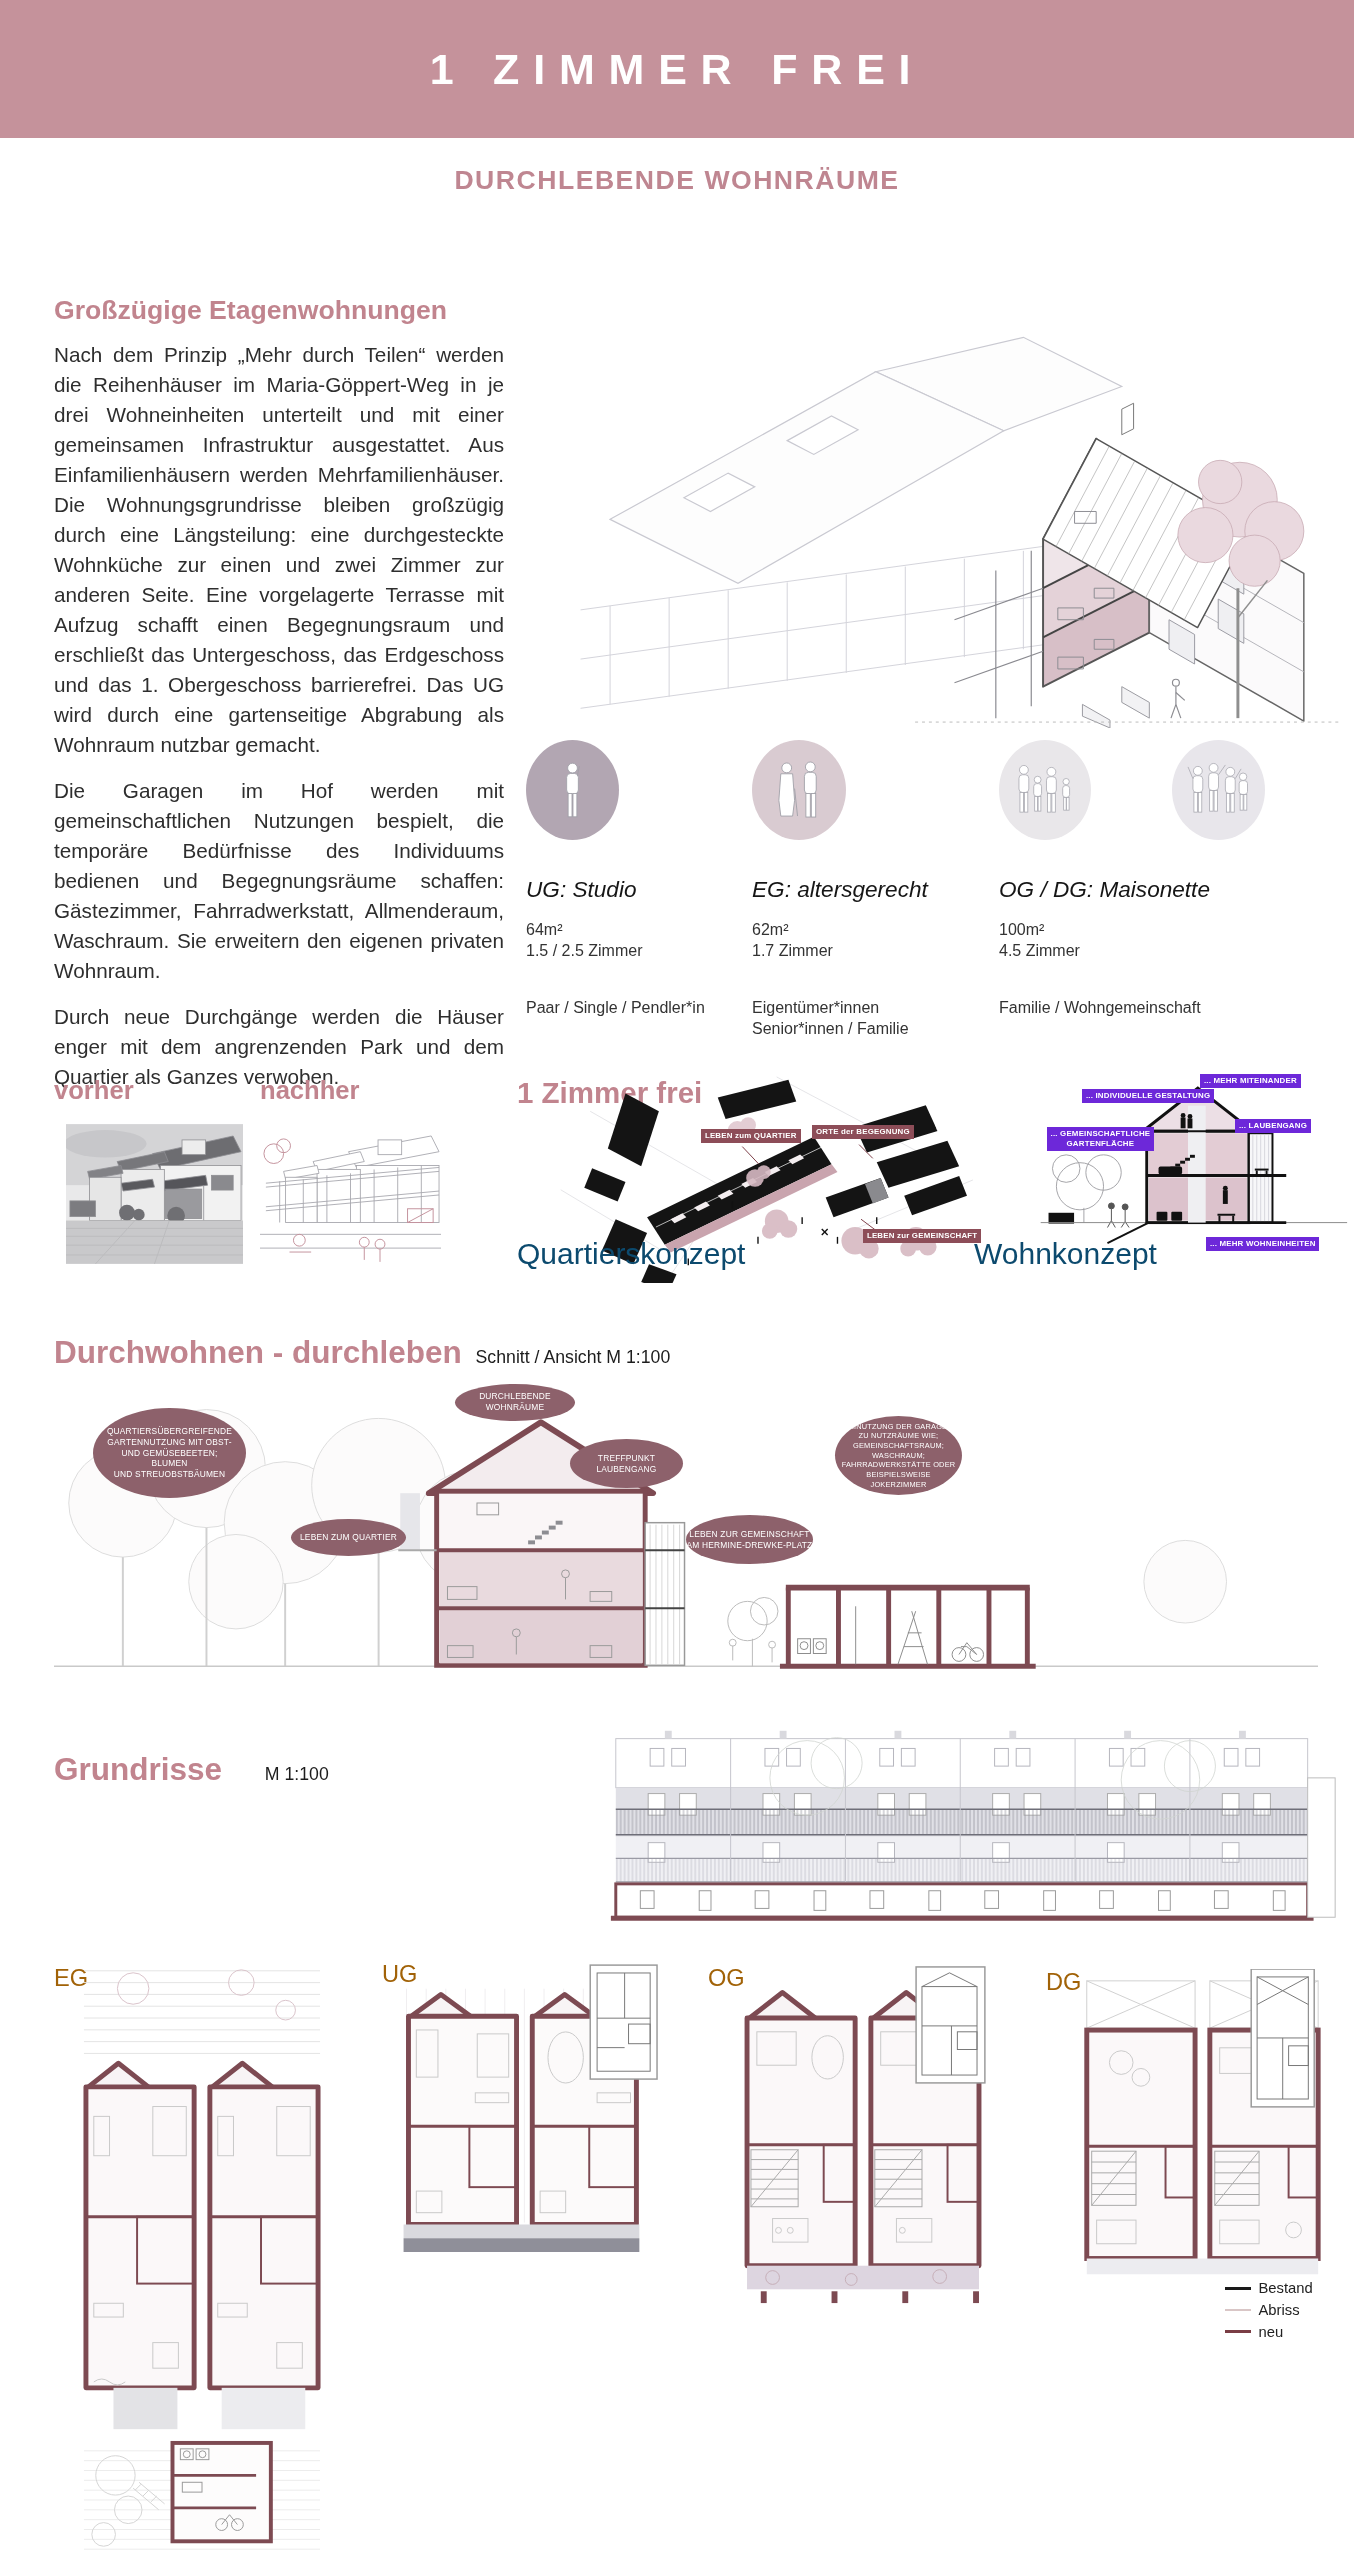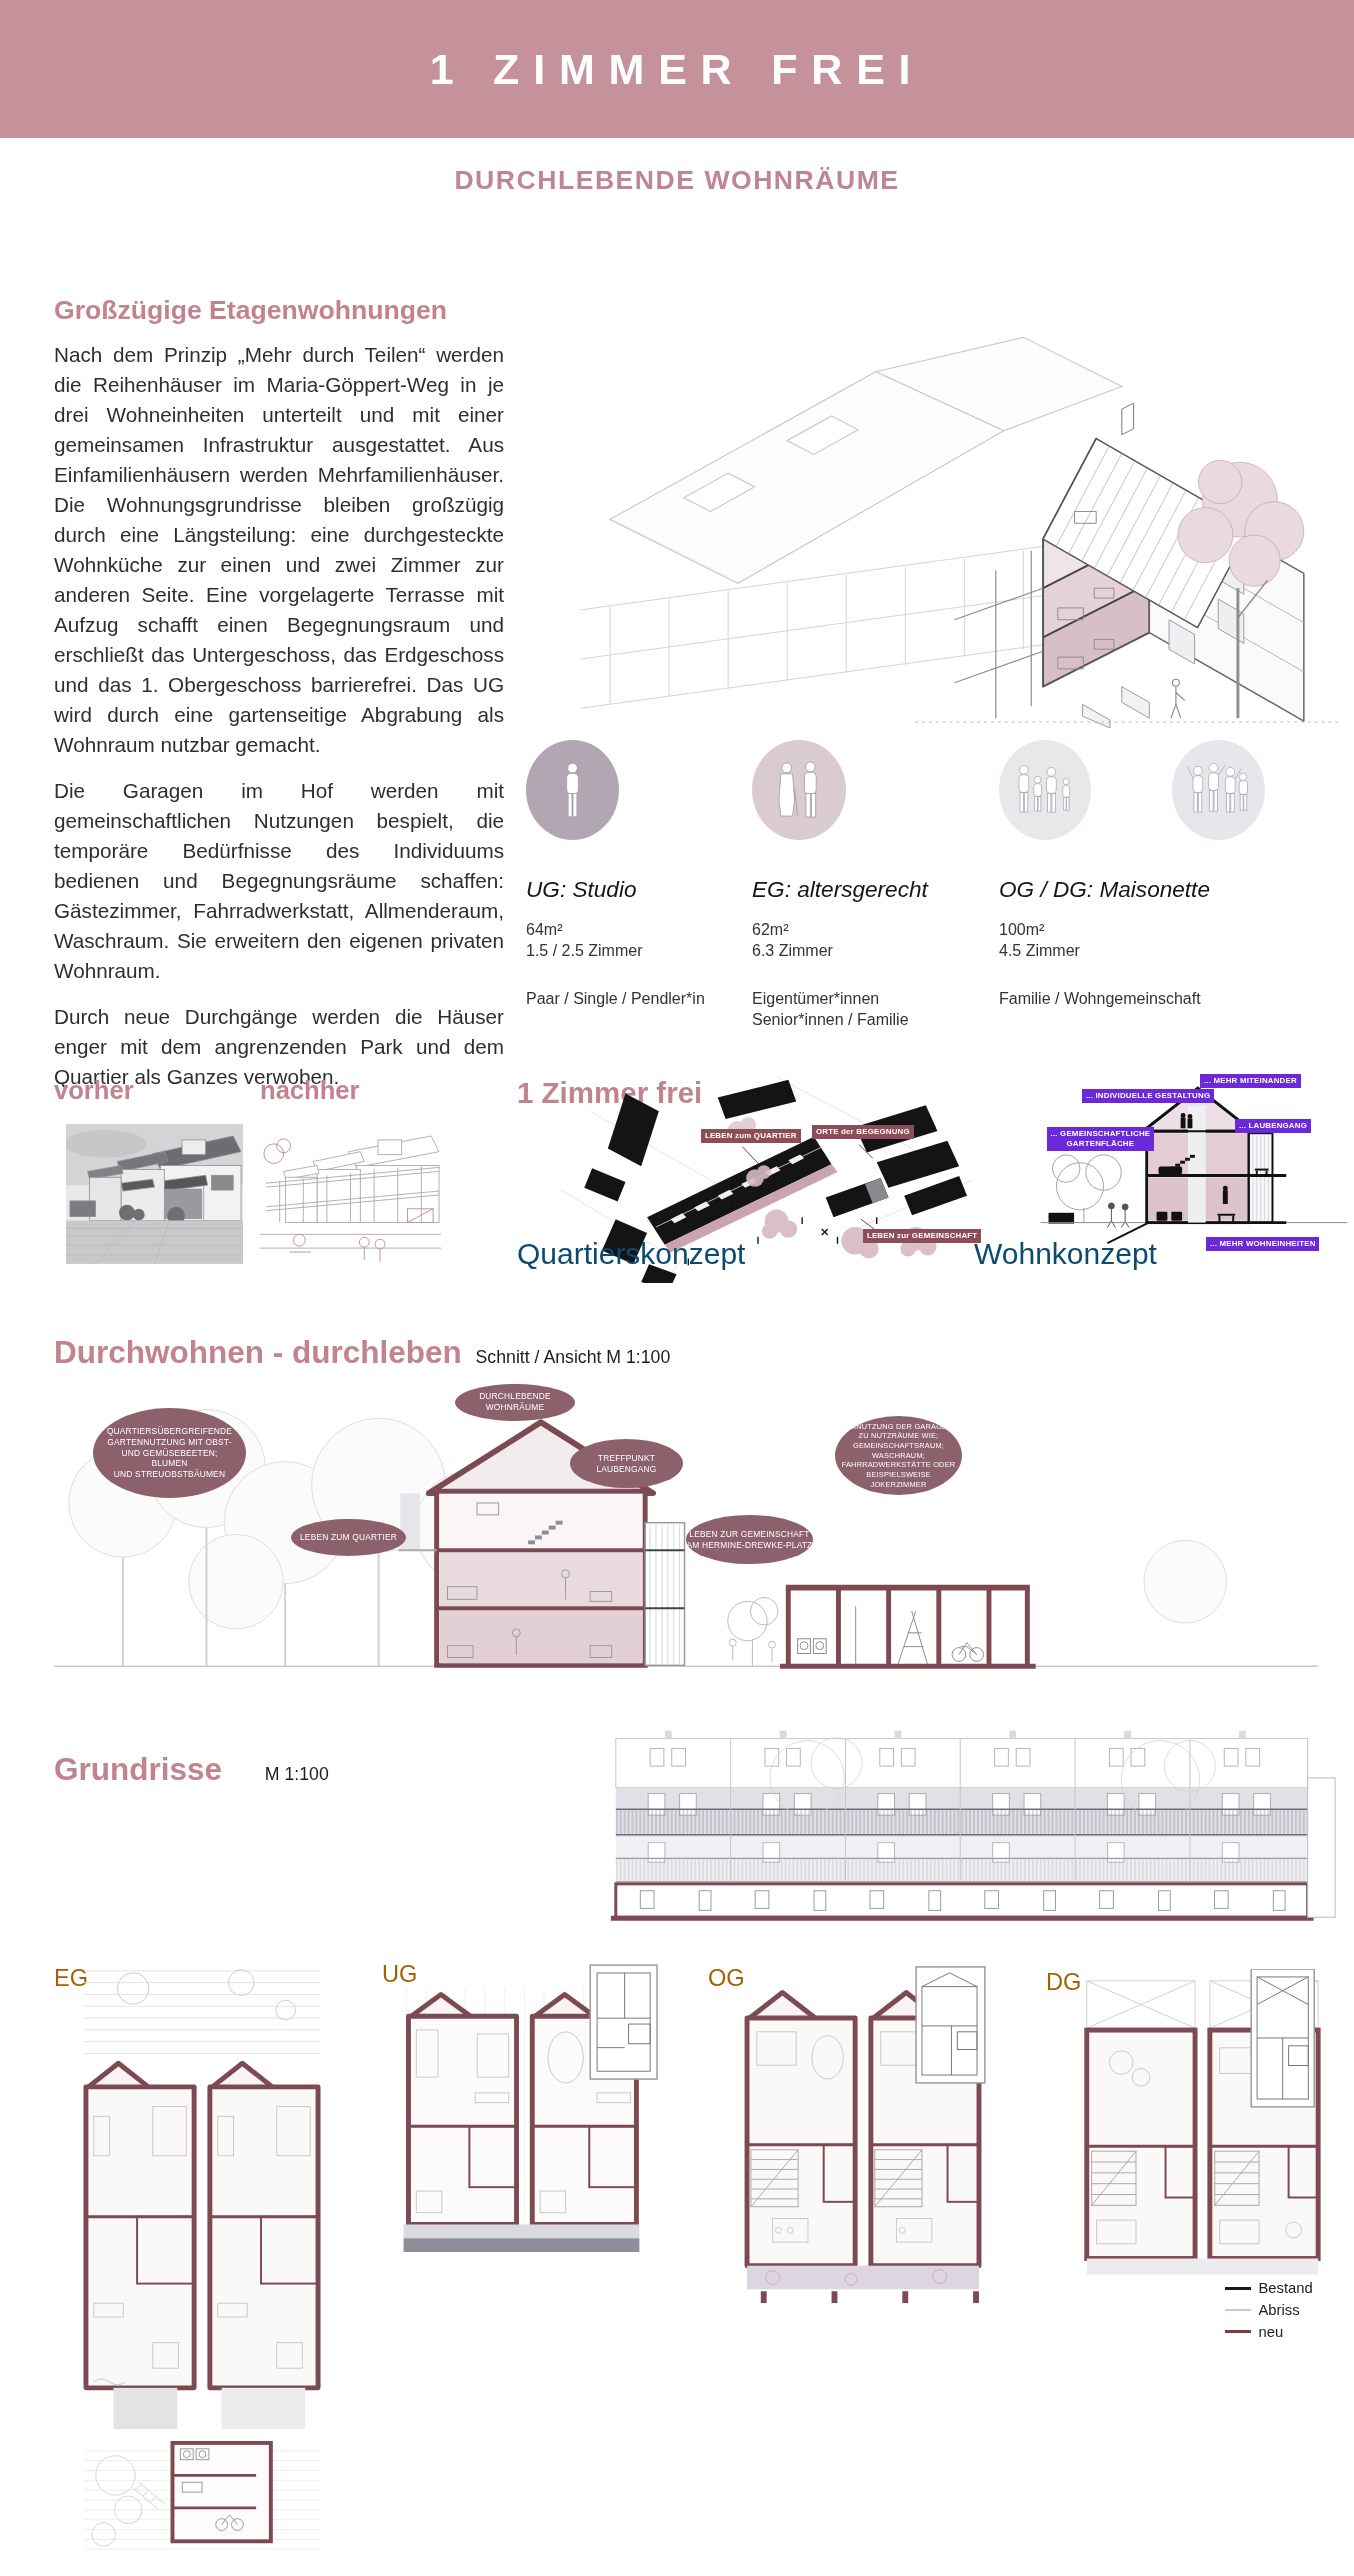--- a/index.html
+++ b/index.html
@@ -20,21 +20,21 @@
   .intro p{margin:0 0 15.7px 0;font-size:20.7px;line-height:1.45;text-align:justify;color:#2e2e2e;}
 
   
   .circle{border-radius:50%;overflow:hidden;display:flex;align-items:center;justify-content:center;}
   .c1{left:526px;top:740px;width:93px;height:100px;background:#b2a6b2;}
   .c2{left:752px;top:740px;width:94px;height:100px;background:#d9cbd1;}
   .c3{left:999px;top:740px;width:92px;height:100px;background:#e9e7ea;}
   .c4{left:1172px;top:740px;width:93px;height:100px;background:#e8e6eb;}
   .unit-col .t{font-size:22.6px;color:#161616;margin-bottom:15.7px;font-style:italic;}
   .unit-col .d{font-size:16px;color:#333;line-height:1.35;}
-  .unit-col .o{font-size:16px;color:#333;line-height:1.35;margin-top:26px;white-space:pre-line;}
+  .unit-col .o{font-size:16px;color:#333;line-height:1.35;margin-top:35px;white-space:pre-line;}
   .u1{left:526px;top:877px;width:211px;}
   .u2{left:752px;top:877px;width:236px;}
   .u3{left:999px;top:877px;width:315px;}
 
   
   .ba-label{font-size:25.6px;font-weight:bold;color:#c1848e;}
 
   
   .concept-h{font-size:29.5px;font-weight:bold;color:#c1848e;}
   .caption{font-size:30px;color:#0c4a6e;}
@@ -250,21 +250,21 @@
 
   <div class="abs unit-col u1">
     <div class="t">UG: Studio</div>
     <div class="d">64m²</div>
     <div class="d">1.5 / 2.5 Zimmer</div>
     <div class="o">Paar / Single / Pendler*in</div>
   </div>
   <div class="abs unit-col u2">
     <div class="t">EG: altersgerecht</div>
     <div class="d">62m²</div>
-    <div class="d">6.3 Zimmer</div>
+    <div class="d">1.7 Zimmer</div>
     <div class="o">Eigentümer*innen
 Senior*innen / Familie</div>
   </div>
   <div class="abs unit-col u3">
     <div class="t">OG / DG: Maisonette</div>
     <div class="d">100m²</div>
     <div class="d">4.5 Zimmer</div>
     <div class="o">Familie / Wohngemeinschaft</div>
   </div>
 

